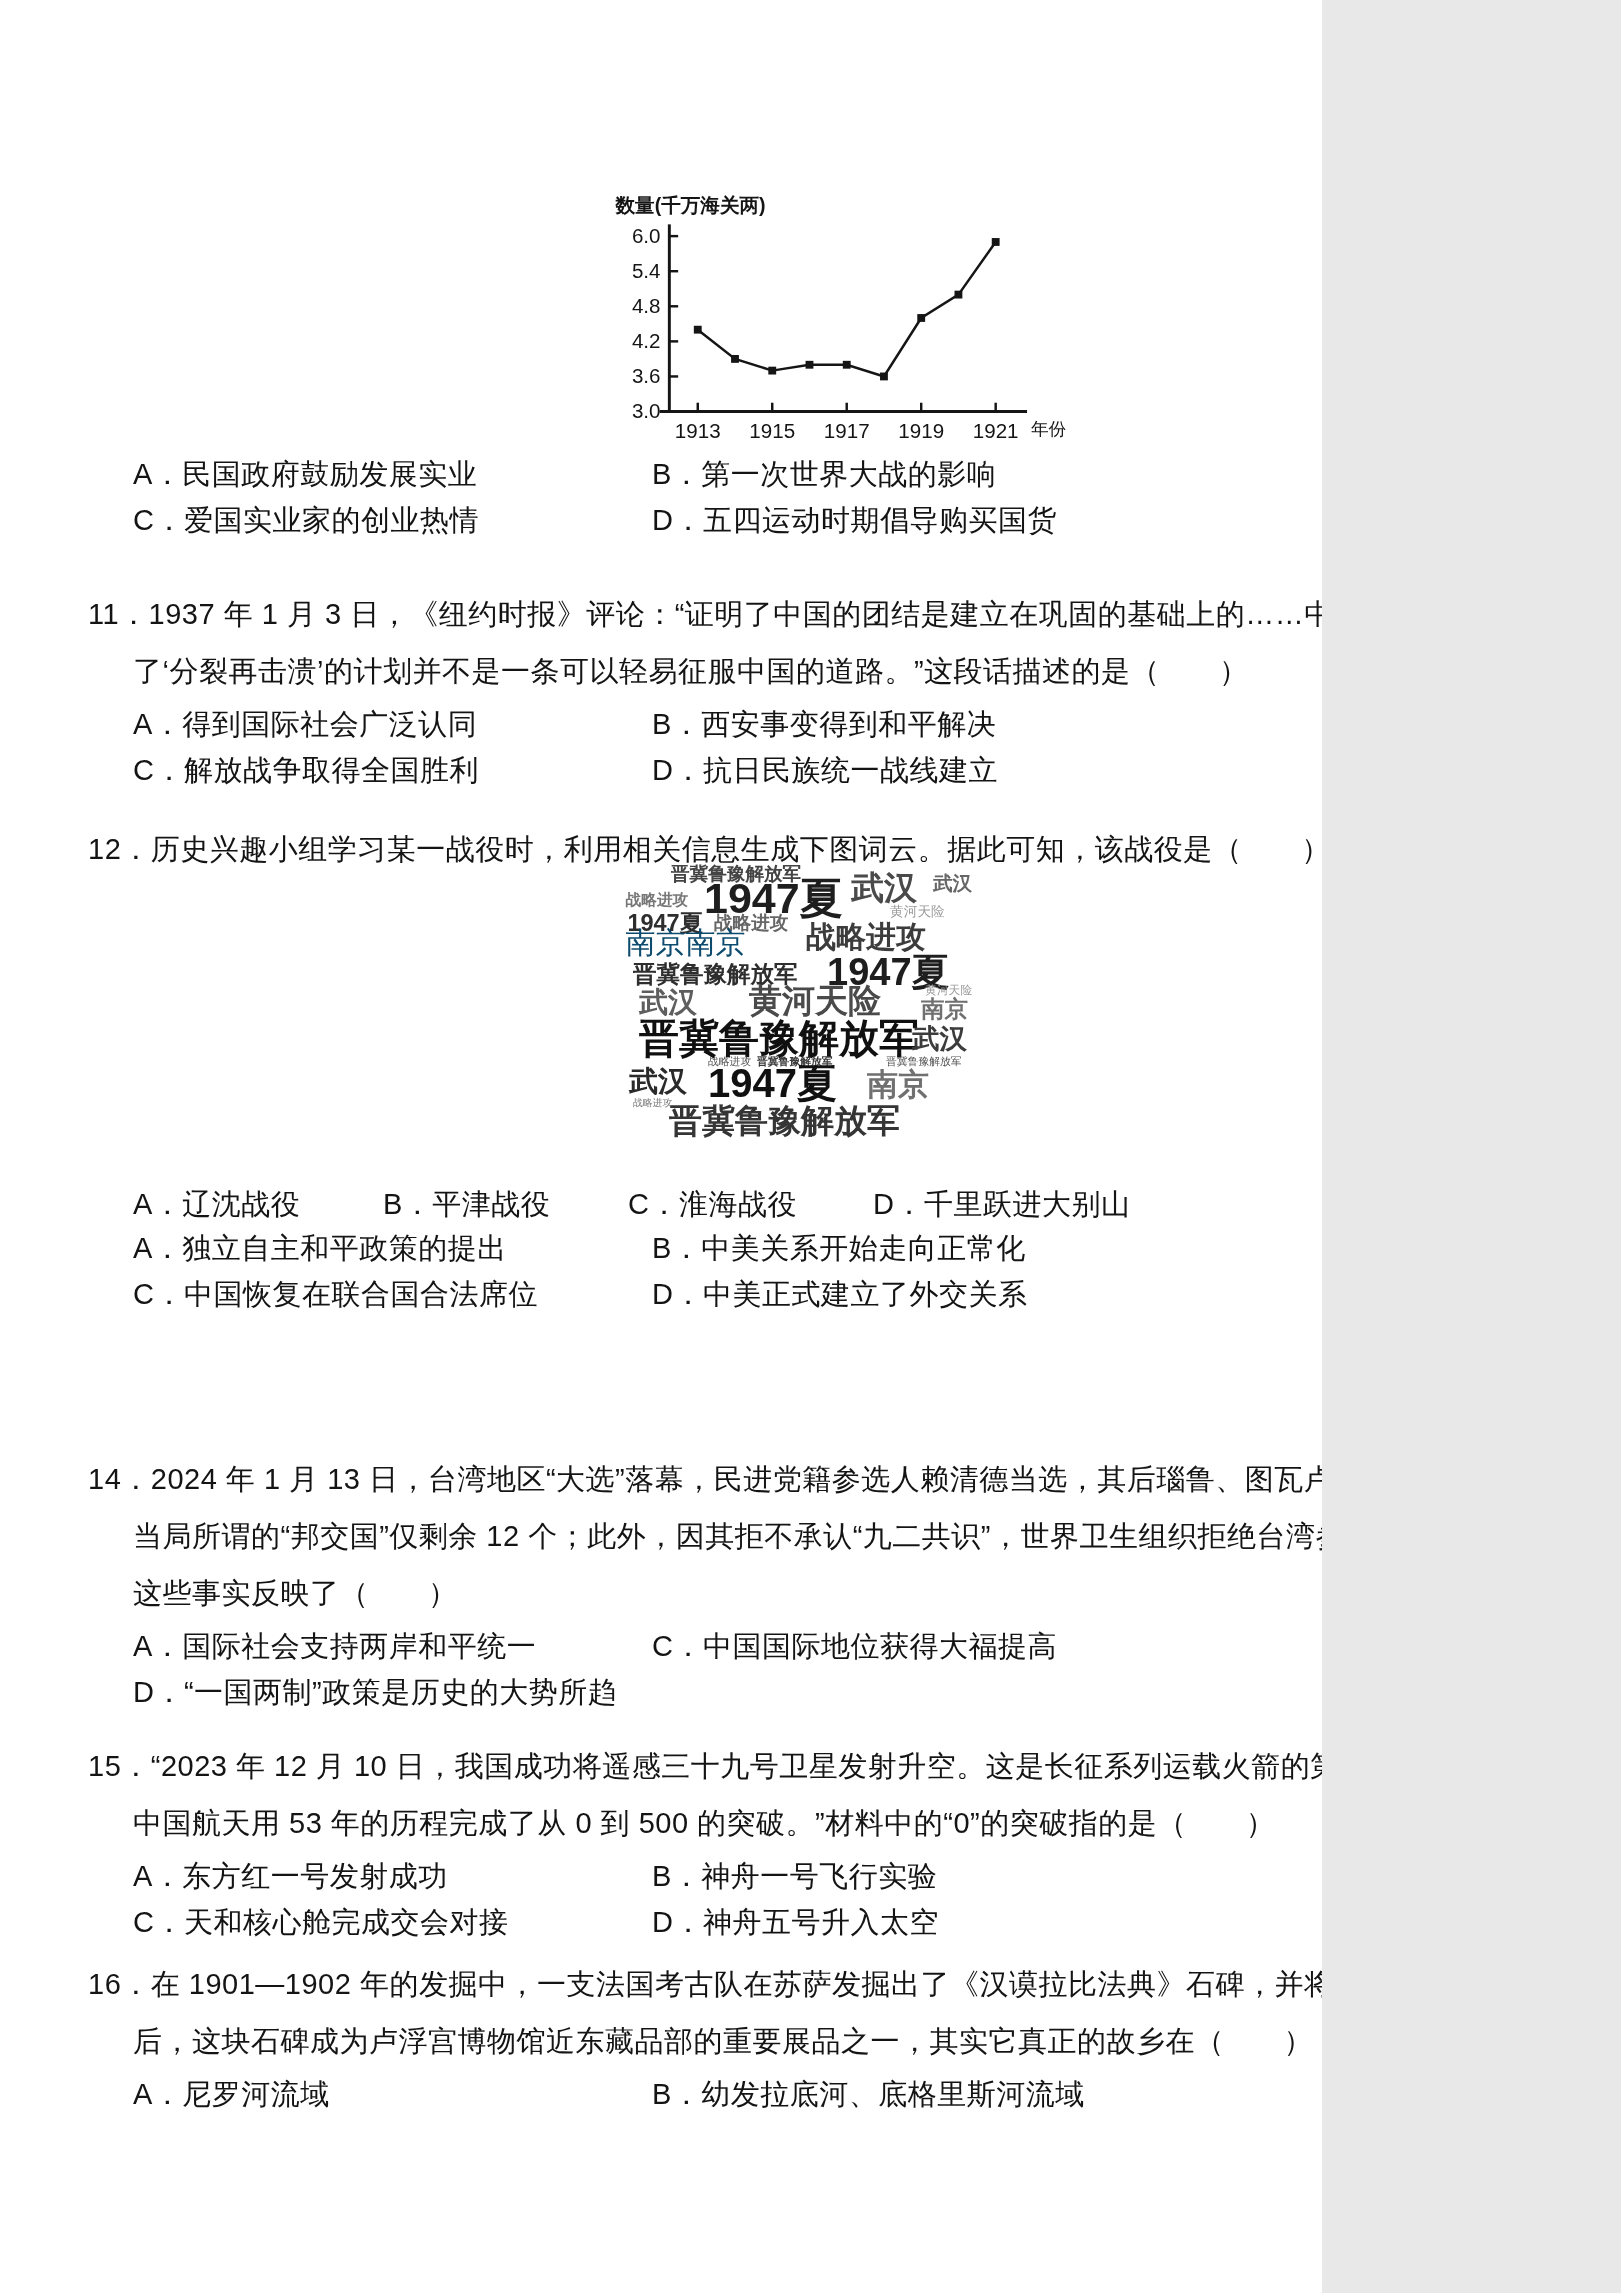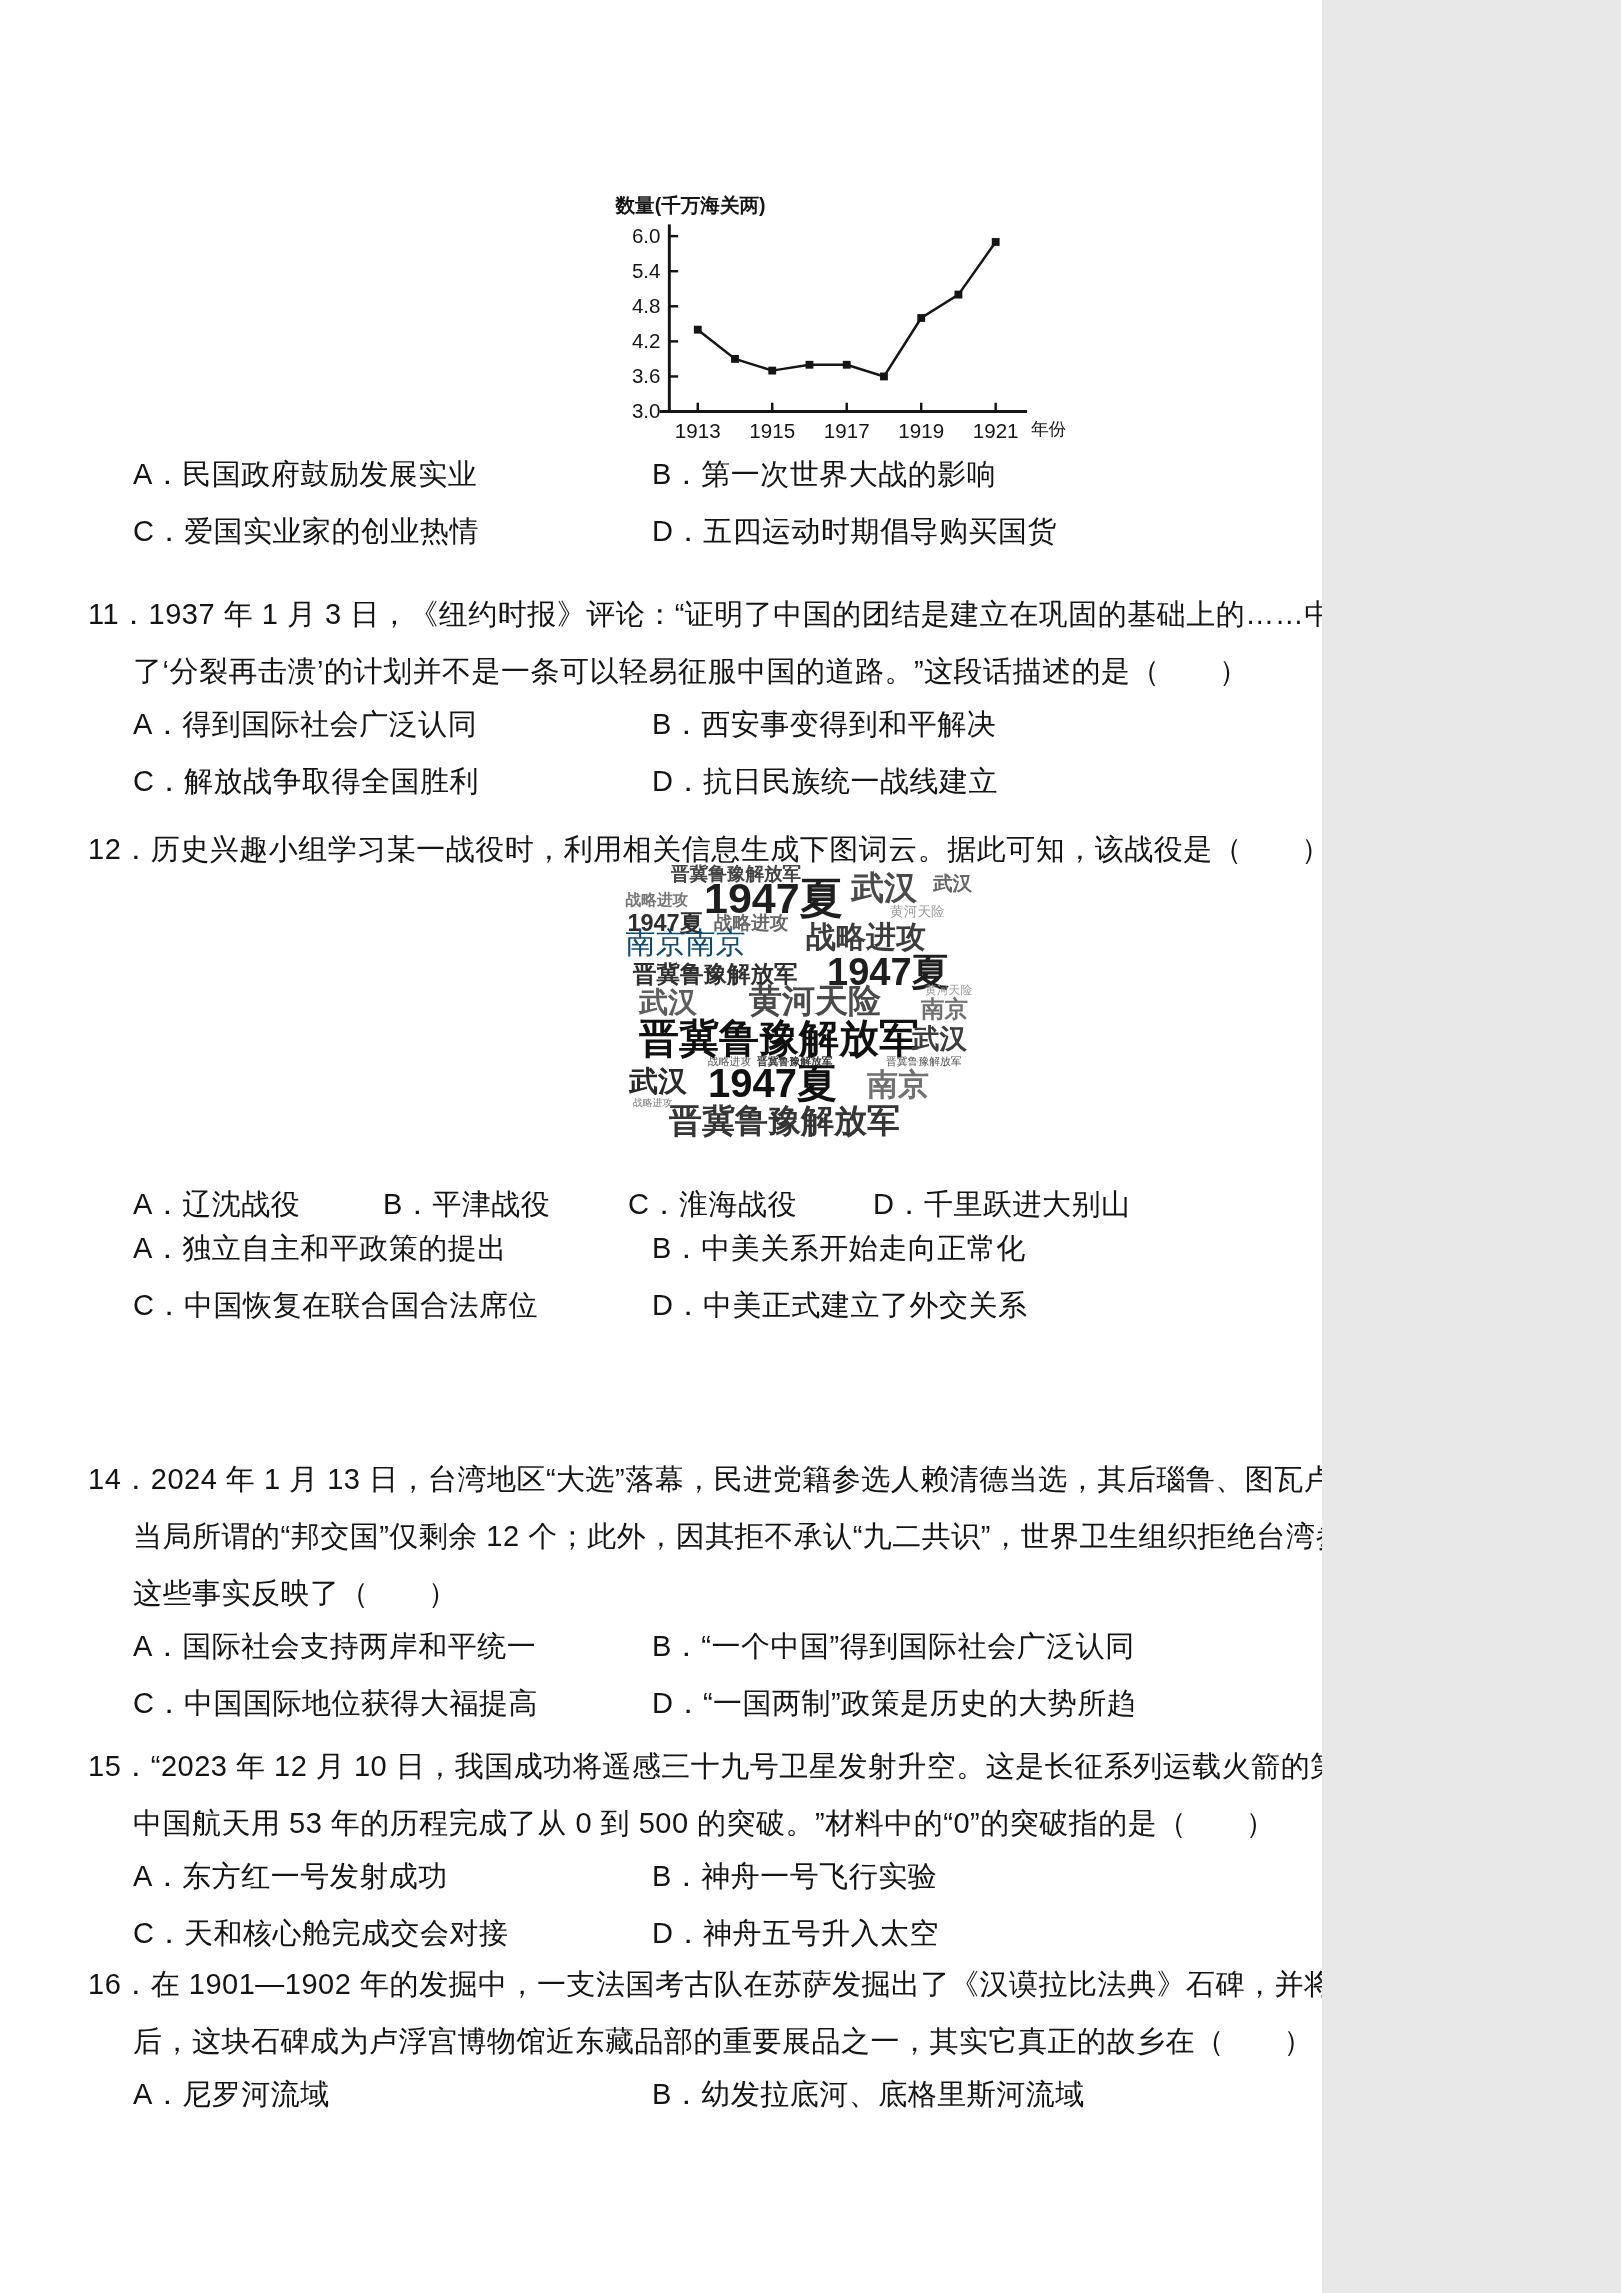--- a/index.html
+++ b/index.html
@@ -13,21 +13,21 @@
   }
   .qblock{position:absolute;left:88px;width:1460px;}
   .qtext{
     margin:0;font-size:29px;line-height:57px;
     padding-left:45px;text-indent:-45px;
     letter-spacing:0.5px;
   }
   .qnum{font-size:29px;}
   .opt-grid{
     display:grid;grid-template-columns:519px 1fr;
-    row-gap:16px;line-height:41px;font-size:29px;
+    row-gap:5px;line-height:41px;font-size:29px;
     margin:2.9px 0 0 45px;letter-spacing:0.5px;
   }
   .opt-grid.four{grid-template-columns:250px 245px 245px 1fr;}
   .opt{white-space:nowrap;}
   .figure{position:absolute;}
   #chart-svg{display:block;}
   .wc{position:absolute;left:600px;top:861px;width:435px;height:288px;}
   .wc span{position:absolute;white-space:nowrap;line-height:1;font-family:"Liberation Sans",sans-serif;}
 </style>
 </head>
@@ -143,21 +143,20 @@
       <span class="opt">B．中美关系开始走向正常化</span>
       <span class="opt">C．中国恢复在联合国合法席位</span>
       <span class="opt">D．中美正式建立了外交关系</span>
     </div>
   </div>
 
   <div class="qblock" style="top:1451px;">
     <p class="qtext" style="height:172px;"><span class="qnum">14．</span><span>2024 年 1 月 13 日，台湾地区“大选”落幕，民进党籍参选人赖清德当选，其后瑙鲁、图瓦卢宣布“断交”，台当局所谓的“邦交国”仅剩余 12 个；此外，因其拒不承认“九二共识”，世界卫生组织拒绝台湾参加世卫大会。这些事实反映了（　　）</span></p>
     <div class="opt-grid">
       <span class="opt">A．国际社会支持两岸和平统一</span>
-      <span class="opt">B．“一个中国”得到国际社会广泛认同</span>
       <span class="opt">C．中国国际地位获得大福提高</span>
       <span class="opt">D．“一国两制”政策是历史的大势所趋</span>
     </div>
   </div>
 
   <div class="qblock" style="top:1738px;">
     <p class="qtext" style="height:115px;"><span class="qnum">15．</span><span>“2023 年 12 月 10 日，我国成功将遥感三十九号卫星发射升空。这是长征系列运载火箭的第 500 次发射。中国航天用 53 年的历程完成了从 0 到 500 的突破。”材料中的“0”的突破指的是（　　）</span></p>
     <div class="opt-grid">
       <span class="opt">A．东方红一号发射成功</span>
       <span class="opt">B．神舟一号飞行实验</span>

